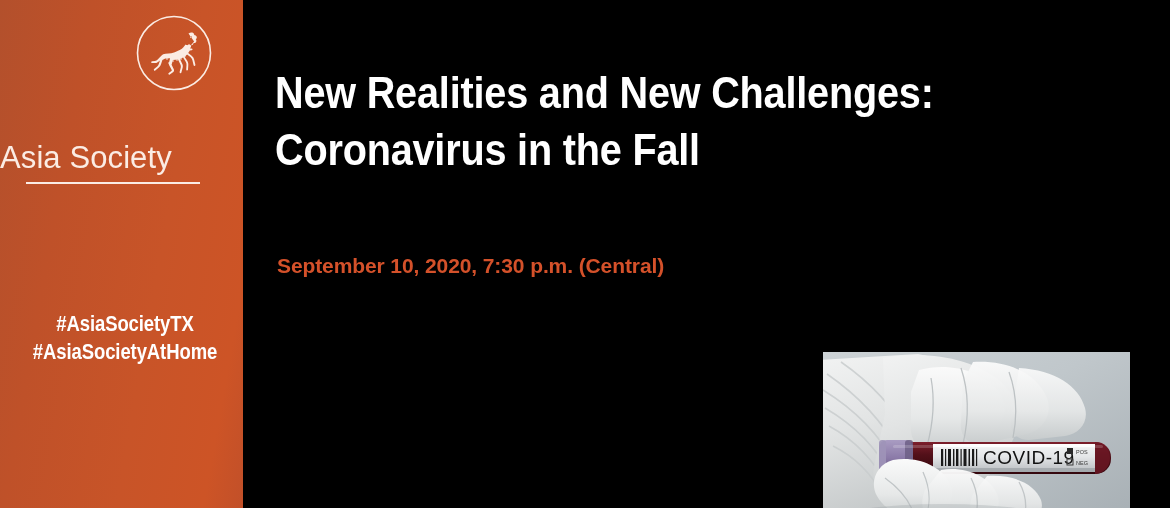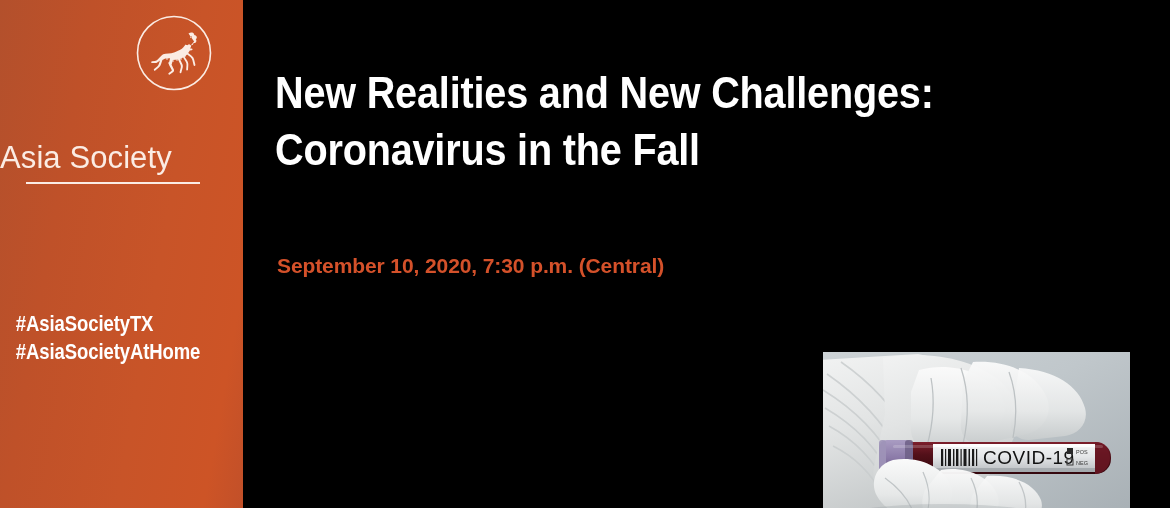--- a/index.html
+++ b/index.html
@@ -75,20 +75,22 @@
     line-height: 26px;
     white-space: nowrap;
   }
 
   
   .hashtags {
     position: absolute;
     left: 0;
     top: 310px;
     width: 226px;
+    text-align: center;
+    padding-left: 12px;
   }
   .hashtag {
     font-size: 21.5px;
     font-weight: 700;
     color: #ffffff;
     line-height: 28px;
     white-space: nowrap;
     transform: scaleX(0.86);
     transform-origin: center center;
     letter-spacing: -0.1px;

